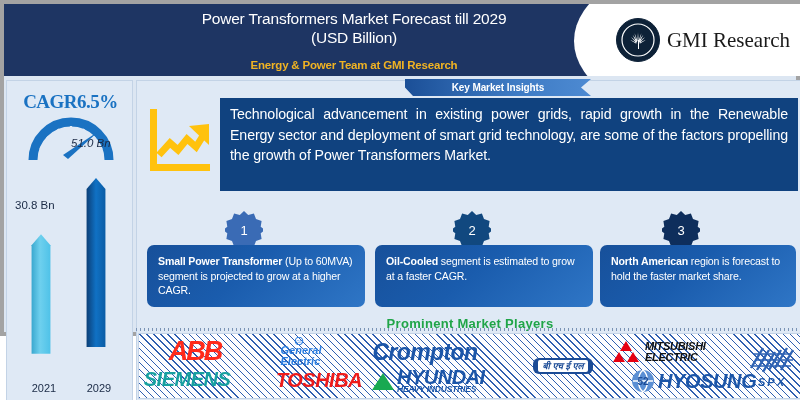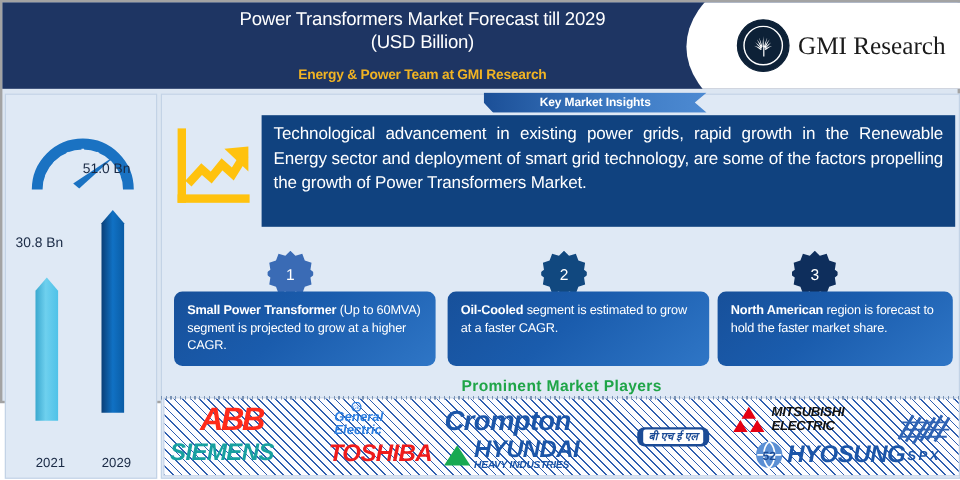--- a/index.html
+++ b/index.html
@@ -6,21 +6,21 @@
   html, body {
     width: 800px; height: 400px;
     font-family: "Liberation Sans", sans-serif;
     background: #ffffff;
     overflow: hidden;
   }
   #infographic {
     position: relative;
     width: 800px; height: 336px;
     background: #dce6f2;
-    border: 2px solid #a3a3a3;
+    border: 4px solid #a3a3a3;
   }
 
   
   #header {
     position: absolute; left: 0; top: 0;
     width: 800px; height: 72px;
     background: #1e3563;
     overflow: hidden;
   }
   #header-ellipse {
@@ -244,20 +244,21 @@
             <path d="M15.9 20 C13.2 18.3 11.1 17.6 9.4 17.2 C11.1 18.1 13 19.2 14.9 20.6 Z"></path>
           </g>
         </svg>
       </div>
       <div id="logo-text">GMI Research</div>
     </div>
   </div>
 
   <div id="left-panel">
 
+    <div id="cagr-label">CAGR6.5%</div>
 
     <div id="gauge-icon">
       <svg width="88" height="48" viewBox="0 0 88 48" aria-hidden="true">
         <path d="M6 46 A38 38 0 0 1 82 46" fill="none" stroke="#1a72c2" stroke-width="9"></path>
         <g stroke="#dfe9f5" stroke-width="2.2">
           <line x1="13" y1="34" x2="18" y2="37"></line>
           <line x1="20" y1="23" x2="24" y2="27"></line>
           <line x1="31" y1="15" x2="34" y2="20"></line>
           <line x1="44" y1="12" x2="44" y2="18"></line>
           <line x1="57" y1="15" x2="54" y2="20"></line>
@@ -276,21 +277,21 @@
             <stop offset="0%" stop-color="#3aa8cf"></stop>
             <stop offset="45%" stop-color="#6ed0ee"></stop>
             <stop offset="100%" stop-color="#4fc2e8"></stop>
           </linearGradient>
         </defs>
         <polygon points="14,0 26,14 26,152 2,152 2,14" fill="url(#g2021)"></polygon>
       </svg>
     </div>
     <div class="bar-label" style="left:17px;">2021</div>
 
-    <div class="bar-value" style="left:64px; top:56px;">51.0 Bn</div>
+    <div class="bar-value" style="left:64px; top:56px;font-style:italic;">51.0 Bn</div>
     <div class="bar-col" style="left:78px;">
       <svg class="bar-shape" width="28" height="215" viewBox="0 0 28 215" aria-hidden="true">
         <defs>
           <linearGradient id="g2029" x1="0" y1="0" x2="1" y2="0">
             <stop offset="0%" stop-color="#0b3f77"></stop>
             <stop offset="50%" stop-color="#1071c4"></stop>
             <stop offset="100%" stop-color="#0a5ca5"></stop>
           </linearGradient>
         </defs>
         <polygon points="14,0 26,14 26,215 2,215 2,14" fill="url(#g2029)"></polygon>

